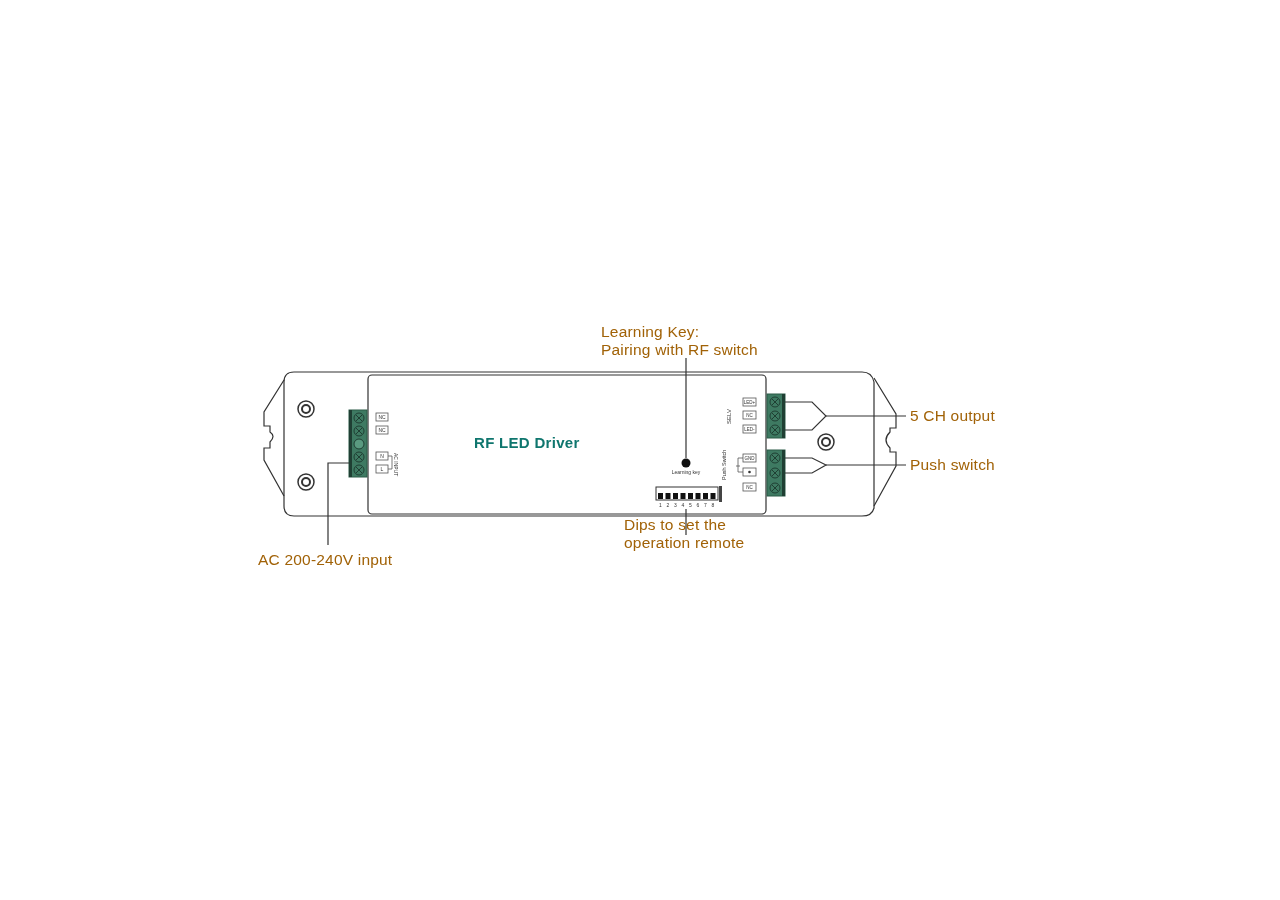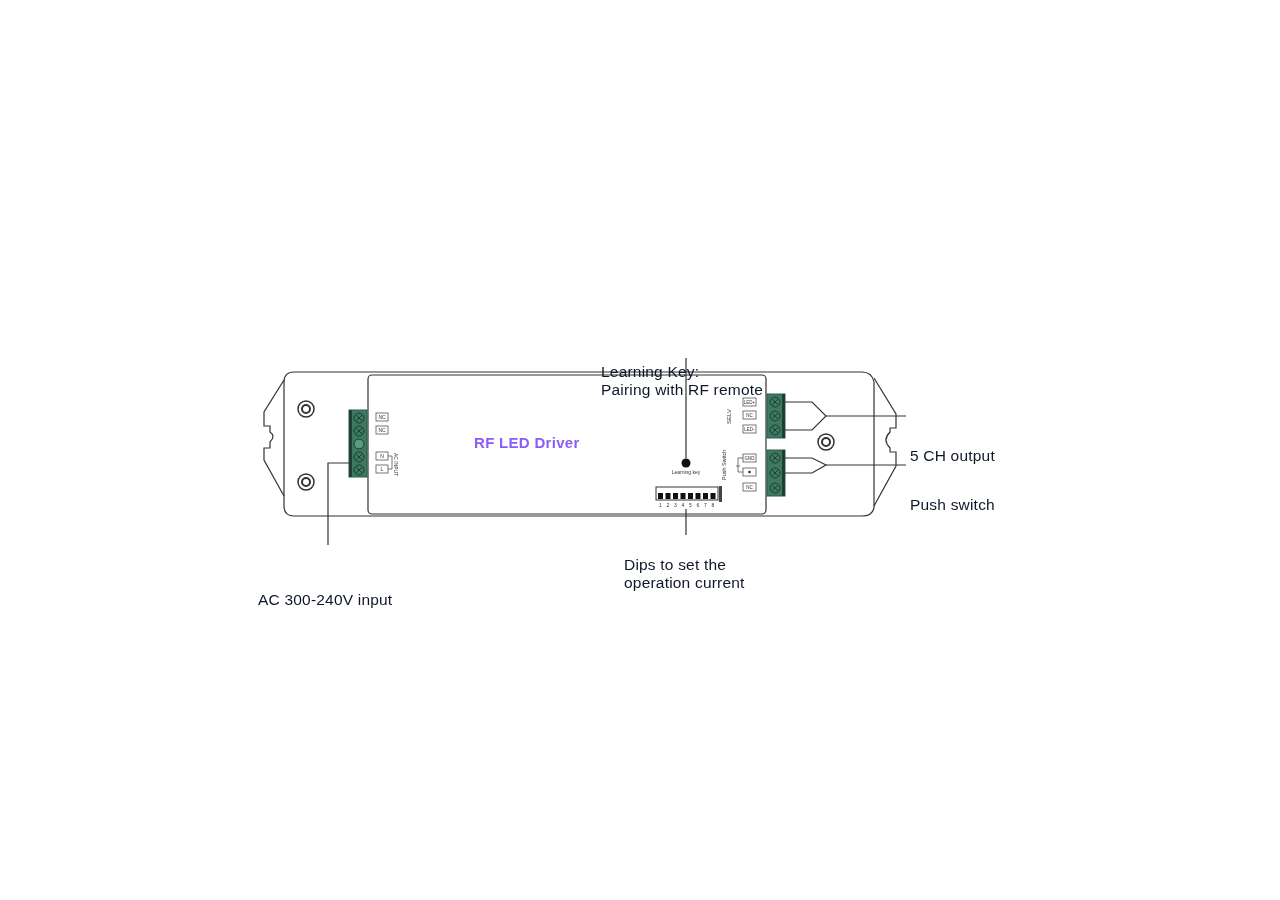--- a/index.html
+++ b/index.html
@@ -1,19 +1,19 @@
 <!DOCTYPE html>
 <html><head>
   <meta charset="utf-8">
   <style>
     html, body { margin: 0; padding: 0; background: #ffffff; }
     body { width: 1280px; height: 900px; position: relative; overflow: hidden; font-family: "Liberation Sans", "DejaVu Sans", sans-serif; }
     svg { position: absolute; left: 0; top: 0; }
-    .callout { position: absolute; color: #0f172a; font-size: 15.5px; line-height: 18px; white-space: nowrap; letter-spacing: 0.2px; margin-top: 40px; }
-    .title-text { position: absolute; font-weight: bold; font-size: 15px; color: #8b5cf6; white-space: nowrap; letter-spacing: 0.3px; }
+    .callout { position: absolute; color: #a16207; font-size: 15.5px; line-height: 18px; white-space: nowrap; letter-spacing: 0.2px; }
+    .title-text { position: absolute; font-weight: bold; font-size: 15px; color: #0f766e; white-space: nowrap; letter-spacing: 0.3px; }
     .tiny { font-family: "Liberation Sans", sans-serif; fill: #333; }
   </style>
 </head>
 <body>
 
 <svg width="1280" height="900" viewBox="0 0 1280 900" xmlns="http://www.w3.org/2000/svg">
 
   <g fill="none" stroke="#333" stroke-width="1.2">
 
     <path d="M294 372 H862 Q872 372 874 382 L874 508 Q872 516 862 516 H294 Q284 516 284 506 V382 Q284 372 294 372 Z"></path>
@@ -156,23 +156,23 @@
     <path d="M349 463 H328 V545"></path>
 
     <line x1="686" y1="509" x2="686" y2="535"></line>
   </g>
 </svg>
 
 <div class="title-text" style="left:474px; top:434px;">RF LED Driver</div>
 
 <div class="callout" style="left:601px; top:323px;">
   <div>Learning Key:</div>
-  <div>Pairing with RF remote</div>
+  <div>Pairing with RF switch</div>
 </div>
 
 <div class="callout" style="left:910px; top:407px;">5 CH output</div>
 <div class="callout" style="left:910px; top:456px;">Push switch</div>
-<div class="callout" style="left:258px; top:551px;">AC 300-240V input</div>
+<div class="callout" style="left:258px; top:551px;">AC 200-240V input</div>
 
 <div class="callout" style="left:624px; top:516px;">
   <div>Dips to set the</div>
-  <div>operation current</div>
+  <div>operation remote</div>
 </div>
 
 </body></html>

